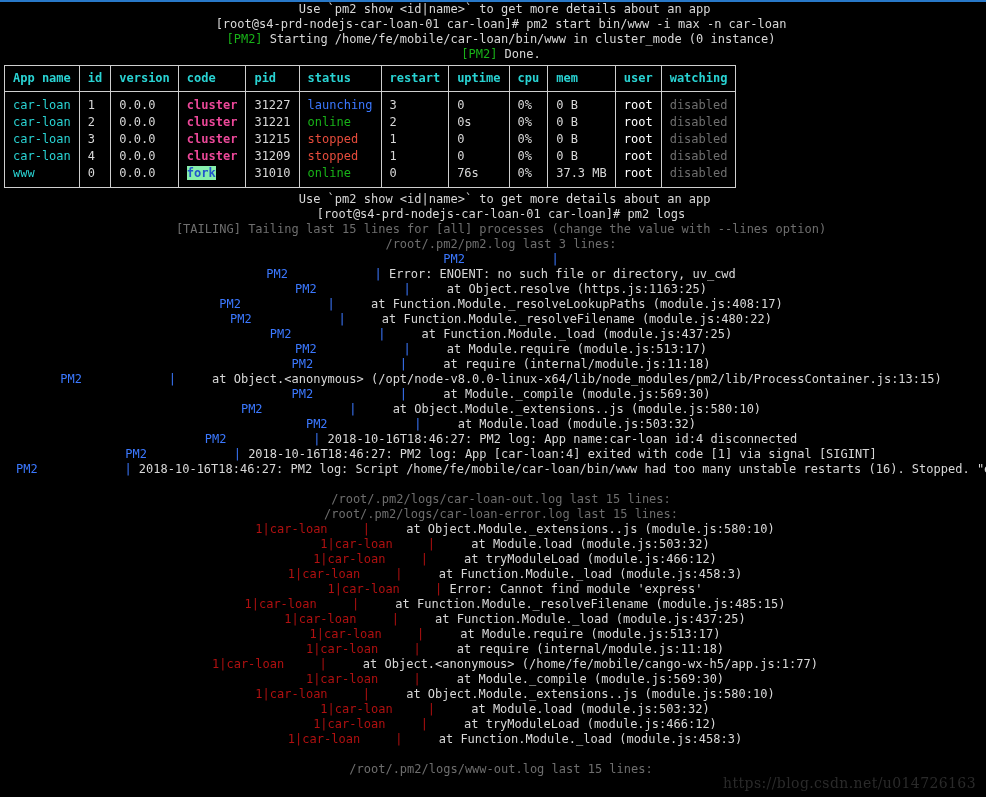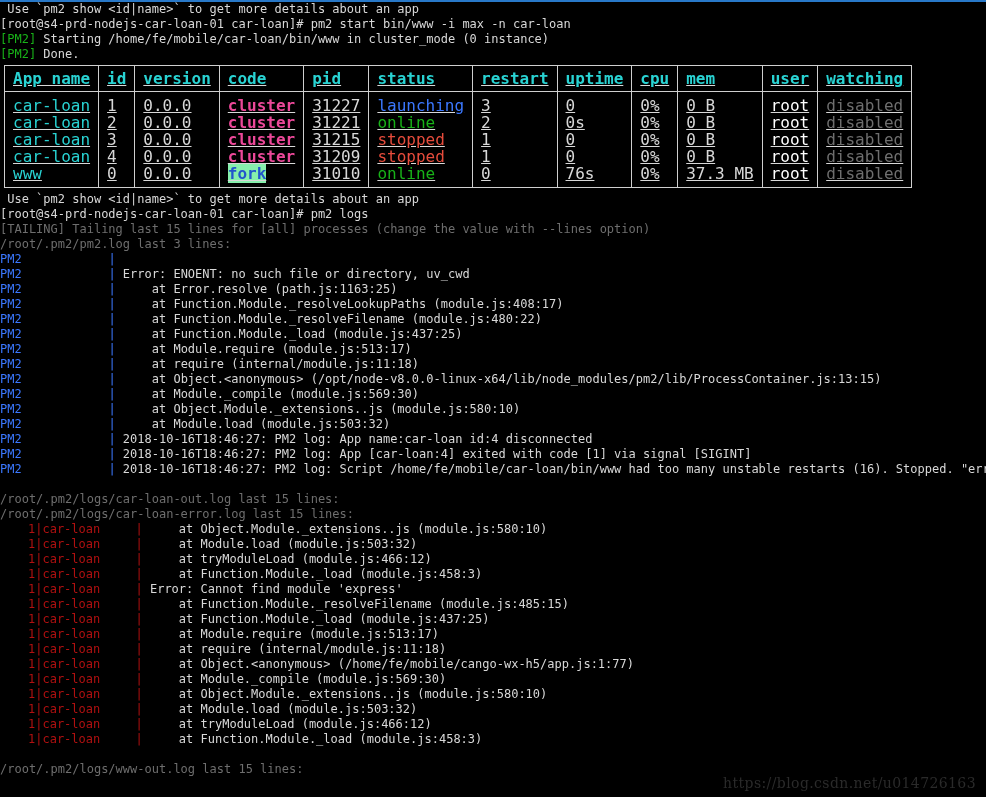--- a/index.html
+++ b/index.html
@@ -23,39 +23,39 @@
     background: #000000;
     border-top: 2px solid #2878c8;
     box-sizing: border-box;
     padding: 0;
     overflow: hidden;
   }
   .line {
     white-space: pre;
     height: 15px;
     line-height: 15px;
-    padding-left: 0;
+    padding-left: 16px;
+    text-align: center;
   }
   .line.blank { color: transparent; }
 
   
   .c-white   { color: #d8d8d8; }
   .c-green   { color: #18b218; }
   .c-blue    { color: #3b78ff; }
   .c-darkred { color: #b01010; margin-left: 28px; }
   .c-gray    { color: #6e6e6e; }
 
   
   #pm2-table {
     margin: 3px 0 0 4px;
     border-collapse: collapse;
     border: 1px solid #cfcfcf;
     font-family: "DejaVu Sans Mono", "Liberation Mono", monospace;
-    font-size: 16px;
-    text-decoration: underline;
+    font-size: 12px;
   }
   #pm2-table th, #pm2-table td {
     border-left: 1px solid #cfcfcf;
     border-right: 1px solid #cfcfcf;
     padding: 1px 8px;
     text-align: left;
     font-weight: normal;
     line-height: 15px;
     white-space: pre;
   }
@@ -199,21 +199,21 @@
 
   <div class="line"><span class="c-white">[root@s4-prd-nodejs-car-loan-01 car-loan]#</span><span class="c-white"> pm2 logs</span></div>
 
   <div class="line"><span class="c-gray">[TAILING] Tailing last 15 lines for [all] processes (change the value with --lines option)</span></div>
 
   <div class="line"><span class="c-gray">/root/.pm2/pm2.log last 3 lines:</span></div>
 
   <div id="pm2-log-body">
       <div class="line"><span class="c-blue">PM2            </span><span class="c-blue">|</span><span class="c-white"></span></div>
       <div class="line"><span class="c-blue">PM2            </span><span class="c-blue">|</span><span class="c-white"> Error: ENOENT: no such file or directory, uv_cwd</span></div>
-      <div class="line"><span class="c-blue">PM2            </span><span class="c-blue">|</span><span class="c-white">     at Error.resolve (path.js:1163:25)</span></div>
+      <div class="line"><span class="c-blue">PM2            </span><span class="c-blue">|</span><span class="c-white">     at Object.resolve (https.js:1163:25)</span></div>
       <div class="line"><span class="c-blue">PM2            </span><span class="c-blue">|</span><span class="c-white">     at Function.Module._resolveLookupPaths (module.js:408:17)</span></div>
       <div class="line"><span class="c-blue">PM2            </span><span class="c-blue">|</span><span class="c-white">     at Function.Module._resolveFilename (module.js:480:22)</span></div>
       <div class="line"><span class="c-blue">PM2            </span><span class="c-blue">|</span><span class="c-white">     at Function.Module._load (module.js:437:25)</span></div>
       <div class="line"><span class="c-blue">PM2            </span><span class="c-blue">|</span><span class="c-white">     at Module.require (module.js:513:17)</span></div>
       <div class="line"><span class="c-blue">PM2            </span><span class="c-blue">|</span><span class="c-white">     at require (internal/module.js:11:18)</span></div>
       <div class="line"><span class="c-blue">PM2            </span><span class="c-blue">|</span><span class="c-white">     at Object.&lt;anonymous&gt; (/opt/node-v8.0.0-linux-x64/lib/node_modules/pm2/lib/ProcessContainer.js:13:15)</span></div>
       <div class="line"><span class="c-blue">PM2            </span><span class="c-blue">|</span><span class="c-white">     at Module._compile (module.js:569:30)</span></div>
       <div class="line"><span class="c-blue">PM2            </span><span class="c-blue">|</span><span class="c-white">     at Object.Module._extensions..js (module.js:580:10)</span></div>
       <div class="line"><span class="c-blue">PM2            </span><span class="c-blue">|</span><span class="c-white">     at Module.load (module.js:503:32)</span></div>
       <div class="line"><span class="c-blue">PM2            </span><span class="c-blue">|</span><span class="c-white"> 2018-10-16T18:46:27: PM2 log: App name:car-loan id:4 disconnected</span></div>

